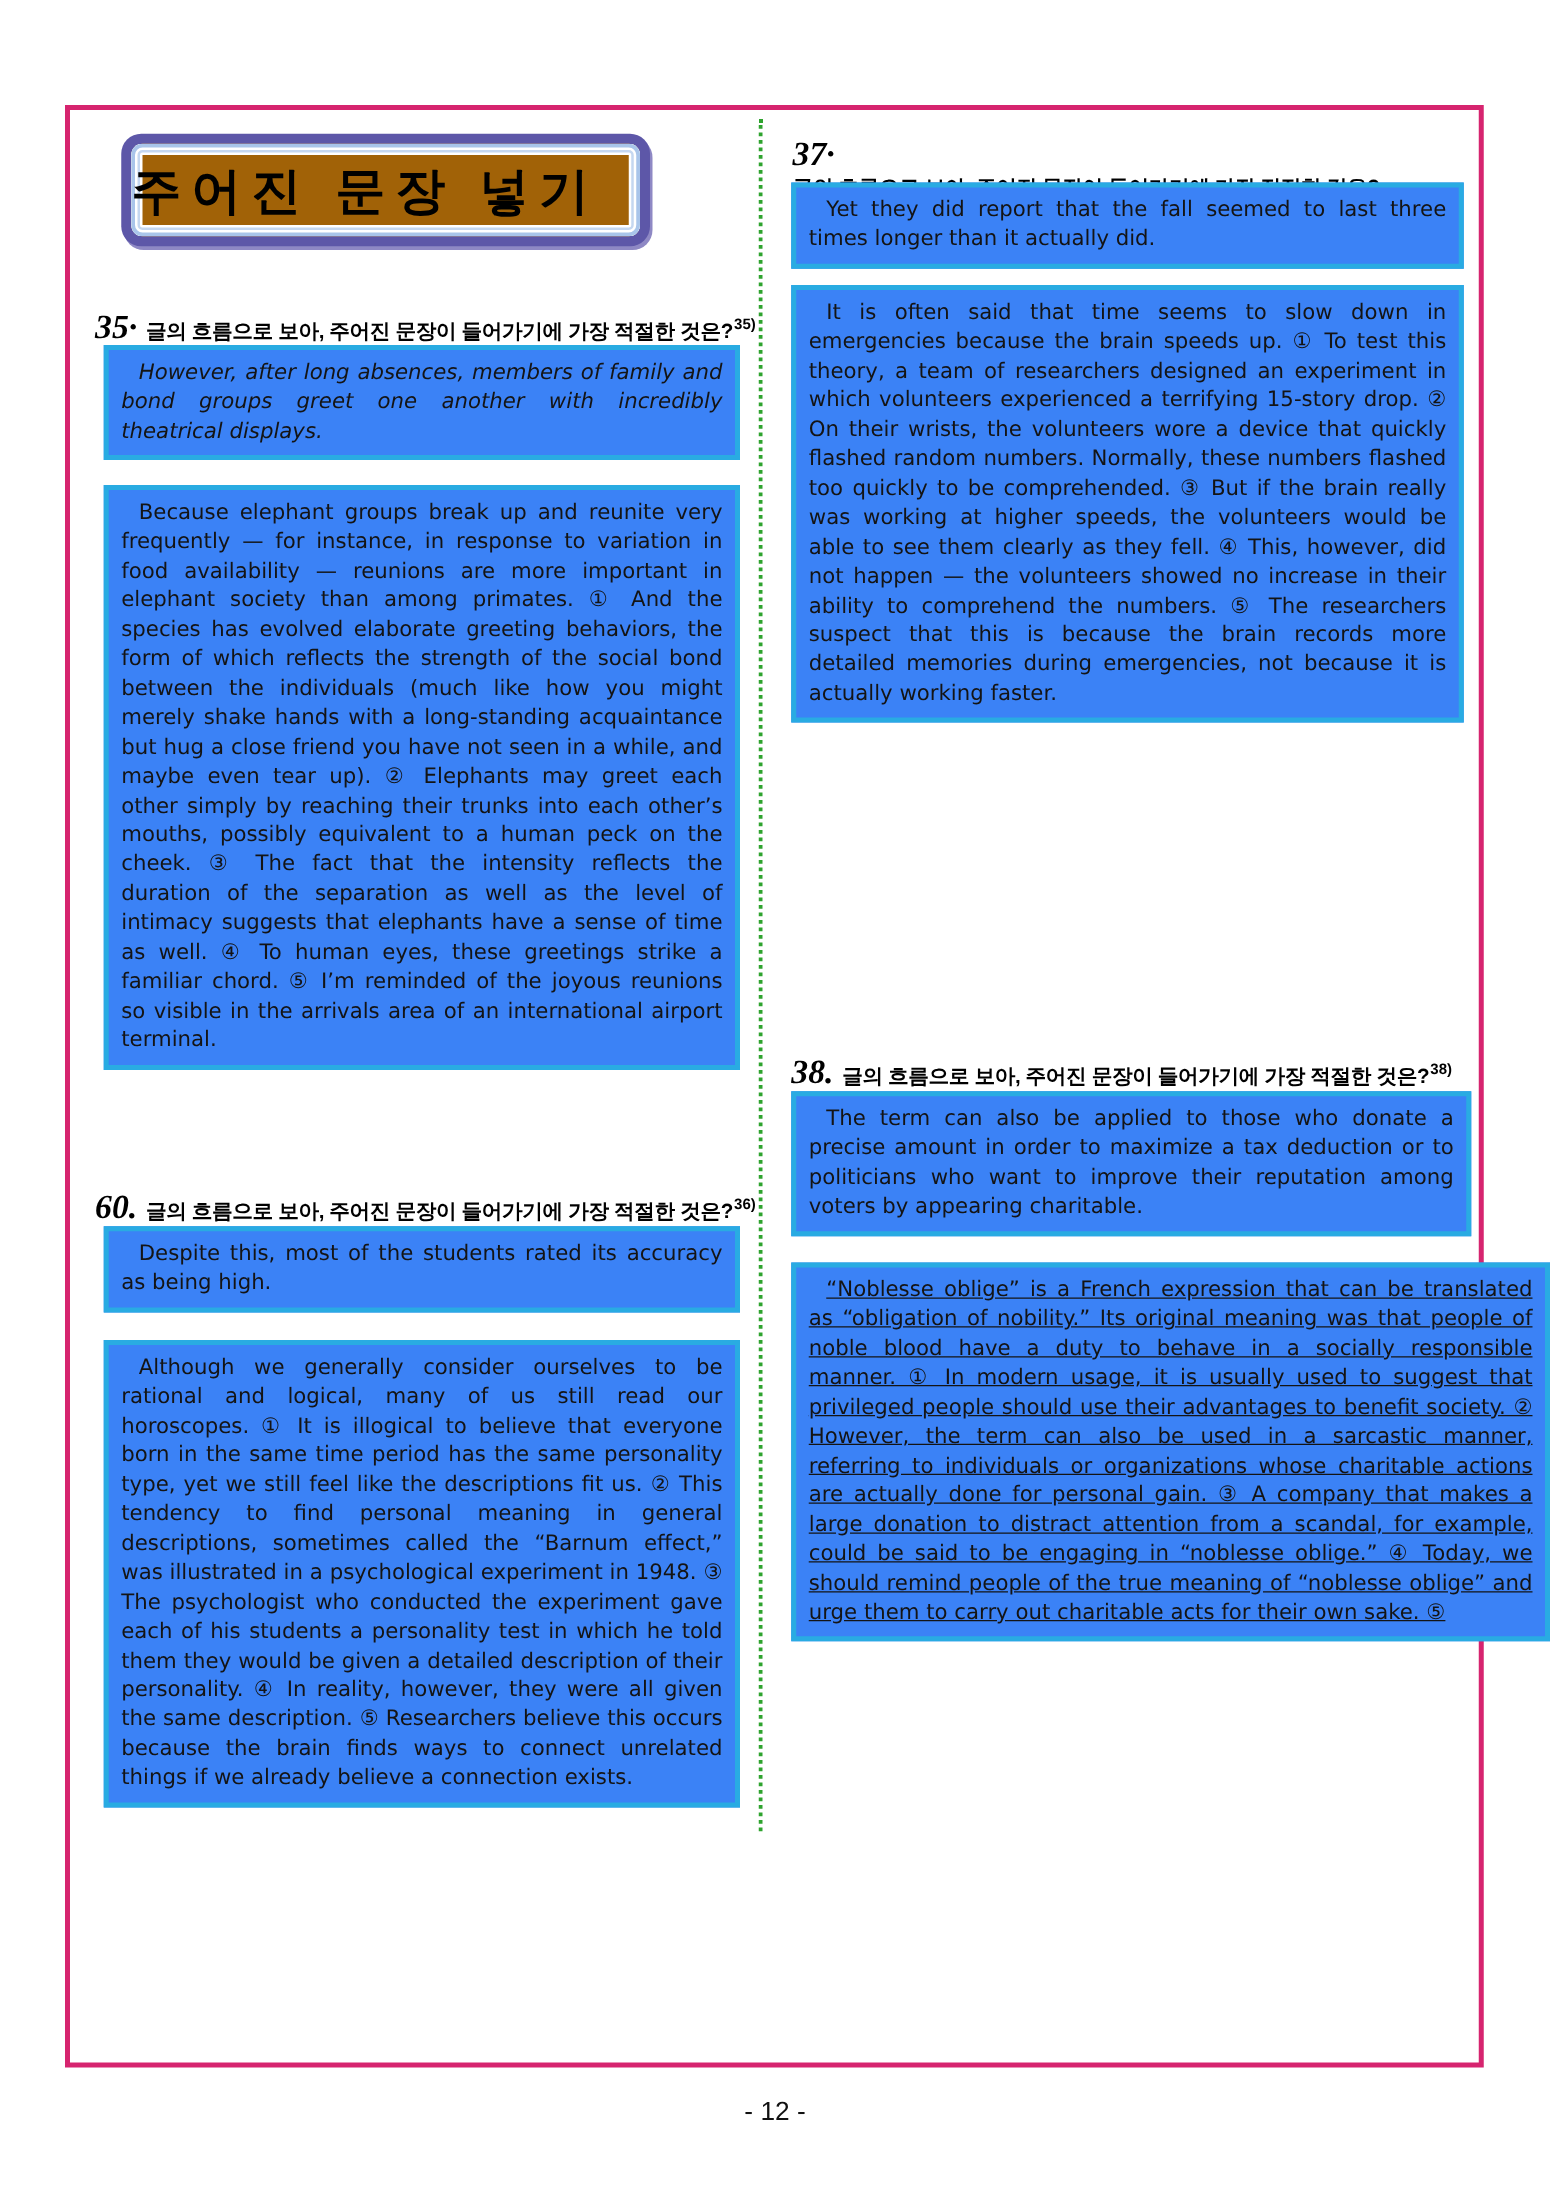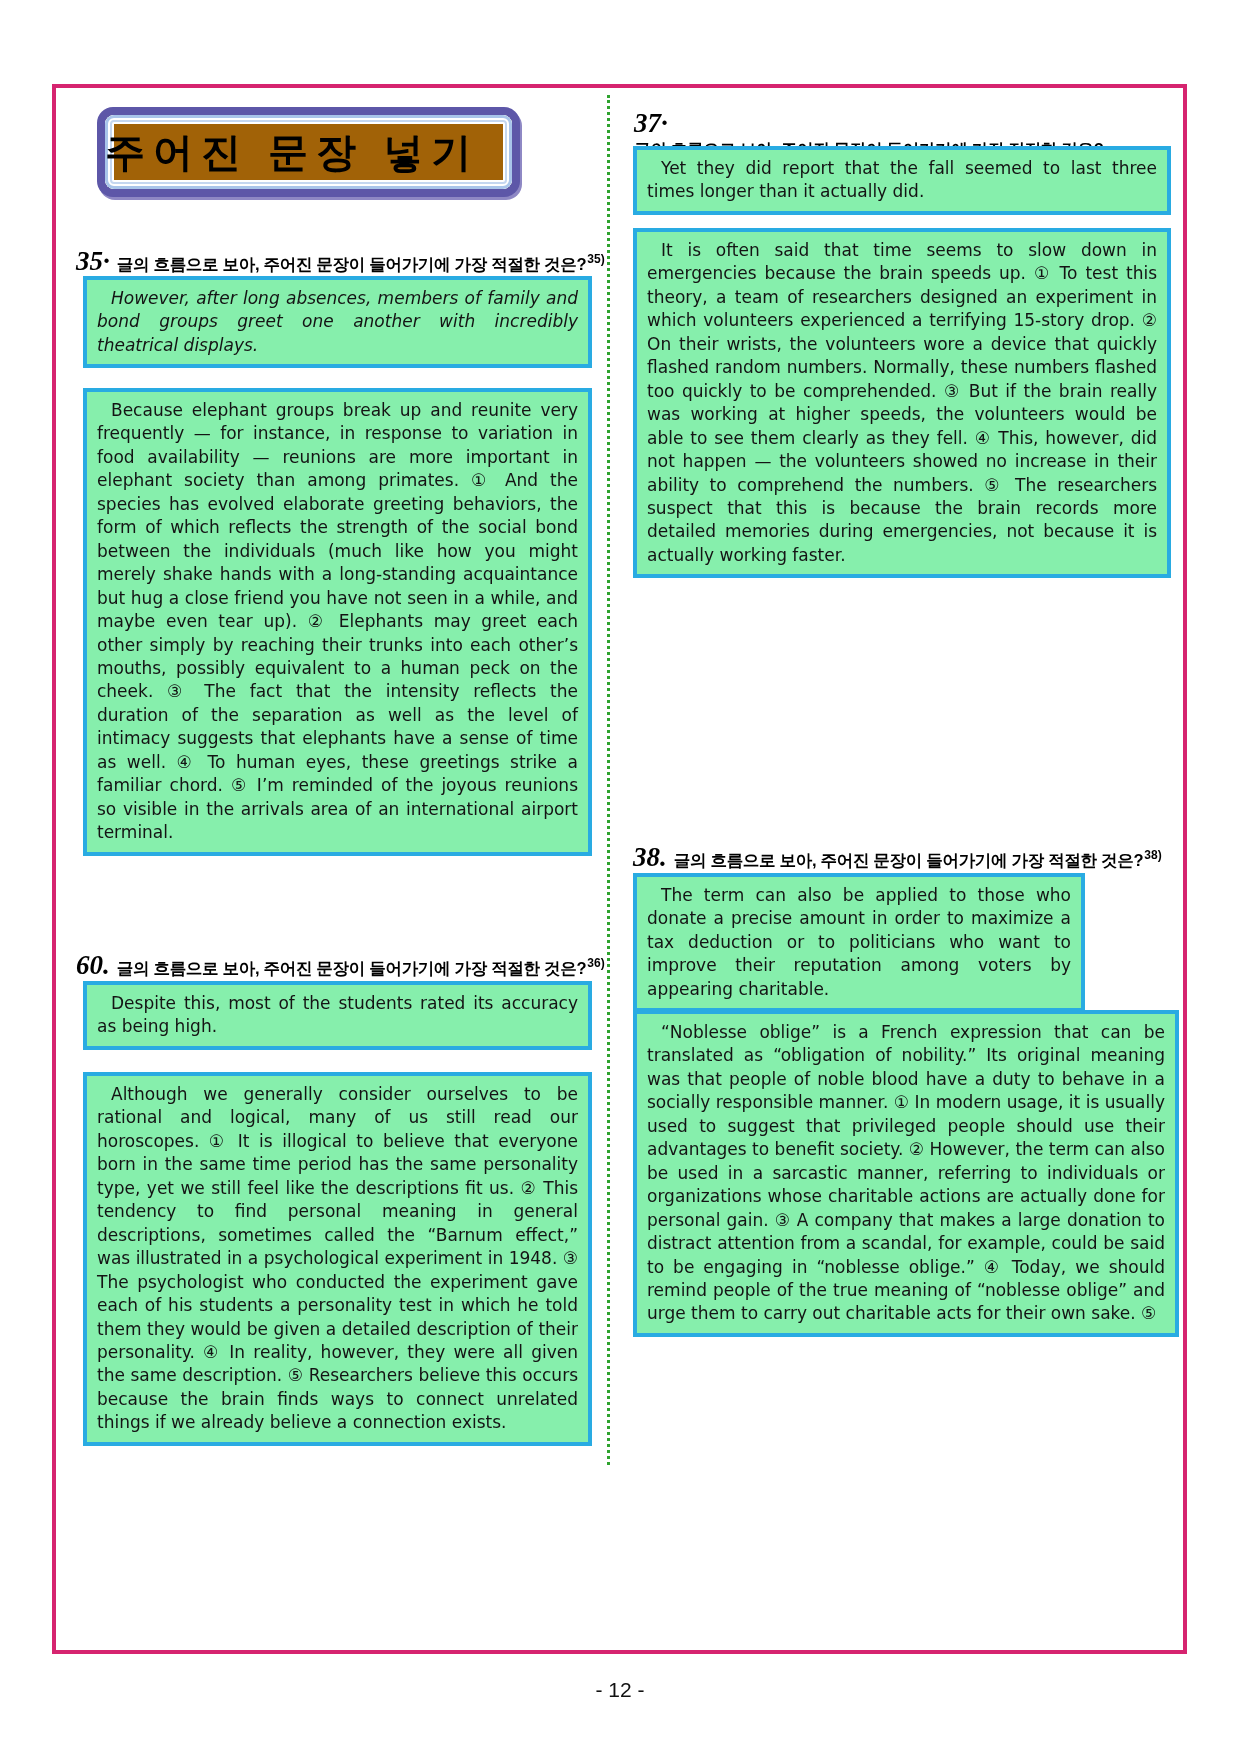--- a/index.html
+++ b/index.html
@@ -43,39 +43,39 @@
     font-weight:700;font-size:16.5px;color:#000;letter-spacing:-0.3px;
     font-family:"Liberation Sans",sans-serif;
   }
   .q-foot{
     font-weight:700;font-size:12px;color:#000;vertical-align:super;
     position:relative;top:-7px;margin-left:1px;
     font-family:"Liberation Sans",sans-serif;
   }
   .box{
     position:absolute;box-sizing:border-box;border:4px solid #29abe2;
-    background:#86efac;padding:7px 10px;
+    background:#3b82f6;padding:7px 10px;
   }
   .box p{
     margin:0;font-size:17px;line-height:1.38;text-align:justify;
     text-indent:14px;color:#141414;
   }
   
   .q35h{left:76px;top:246px;justify-content:flex-end;}
   .q35g{left:83px;top:276px;width:509px;font-style:italic;}
   .q35p{left:83px;top:388px;width:509px;}
   .q36h{left:76px;top:950px;}
   .q36g{left:83px;top:981px;width:509px;}
   .q36p{left:83px;top:1072px;width:509px;}
   .q37h{left:633px;top:108px;flex-direction:column;}
   .q37g{left:633px;top:146px;width:538px;}
   .q37p{left:633px;top:228px;width:538px;}
   .q38h{left:633px;top:842px;}
-  .q38g{left:633px;top:873px;width:452px;}
-  .q38p{left:633px;top:1010px;width:546px;}
+  .q38g{left:633px;top:873px;width:544px;}
+  .q38p{left:633px;top:1010px;width:607px;text-decoration:underline;}
   .page-number{
     position:absolute;left:0;right:0;top:1678px;text-align:center;
     font-size:21px;color:#111;font-family:"Liberation Sans",sans-serif;
   }
 </style>
 </head>
 <body>
 
 <div class="page-frame"></div>
 <div class="column-divider"></div>

